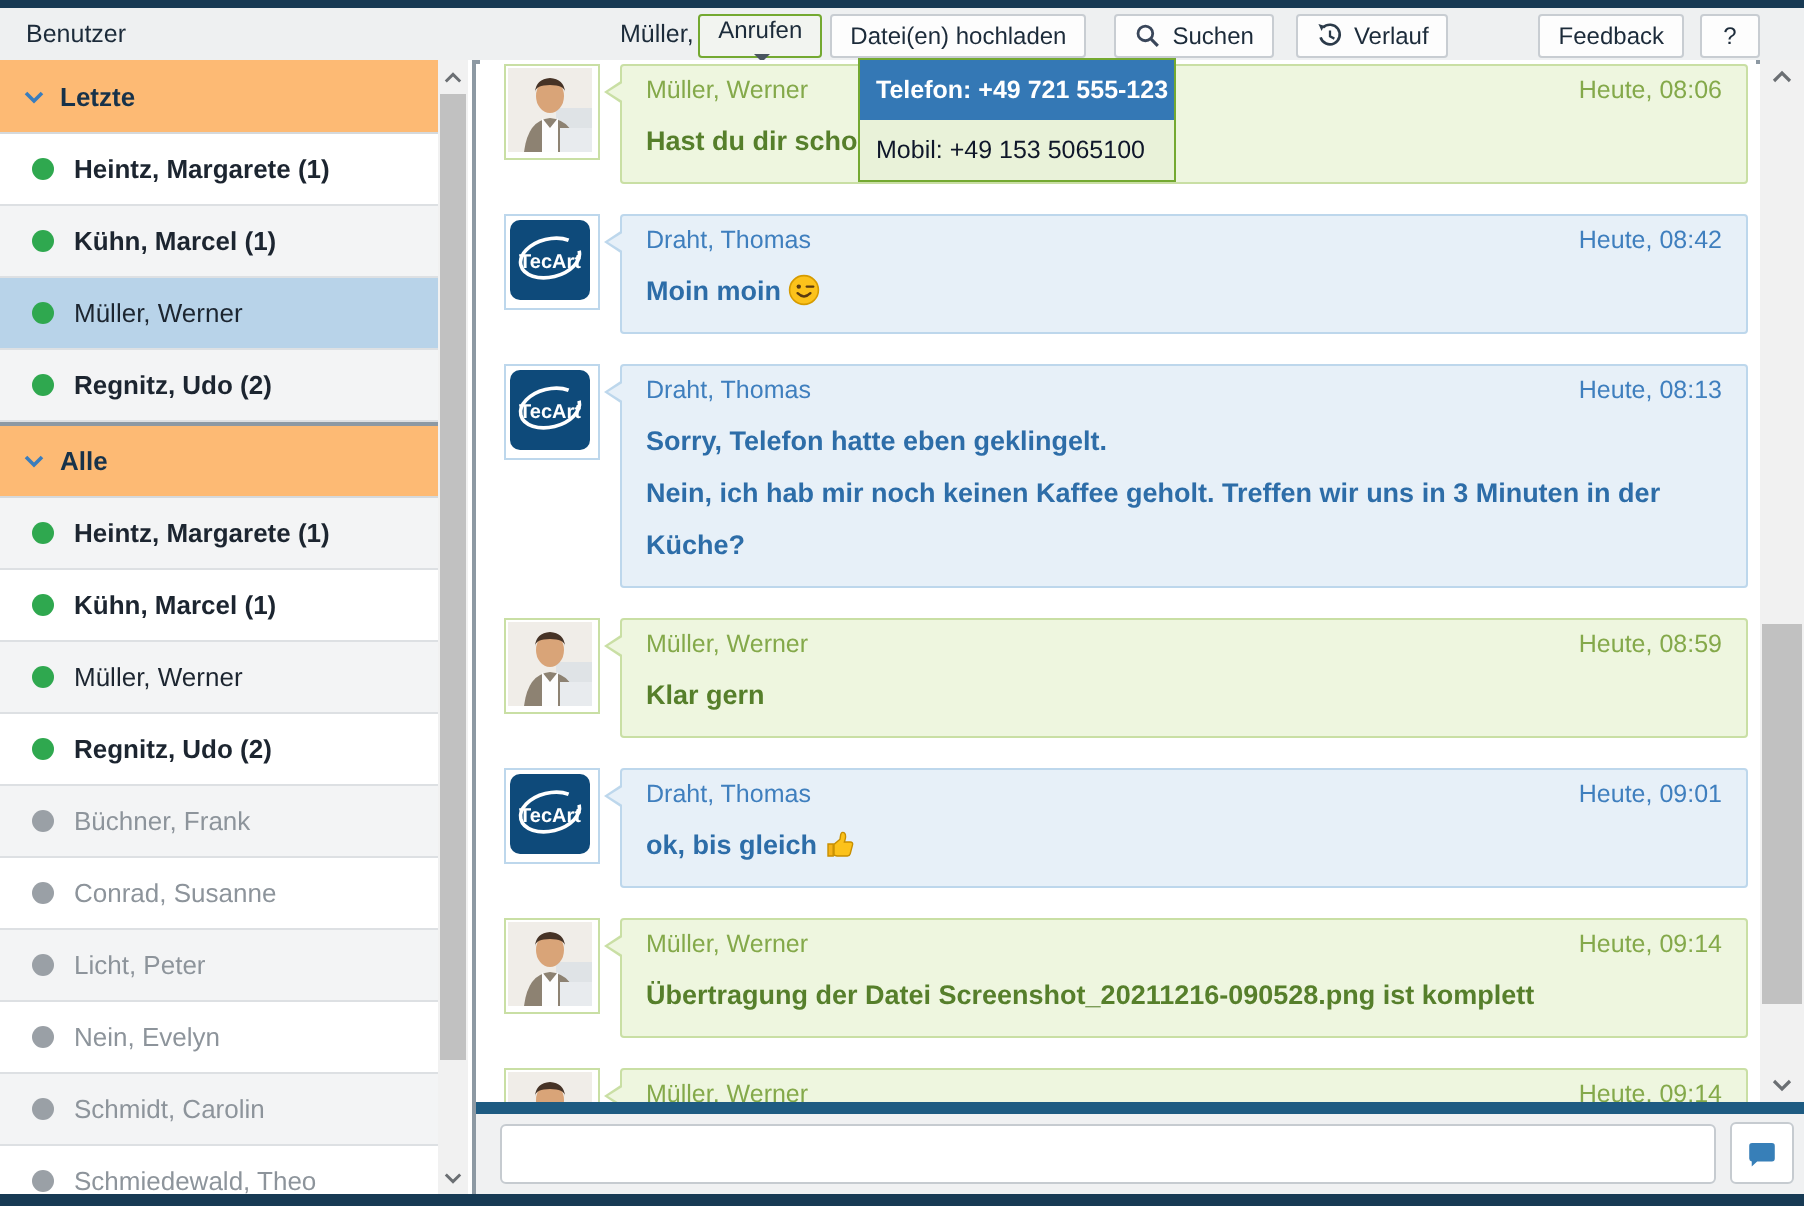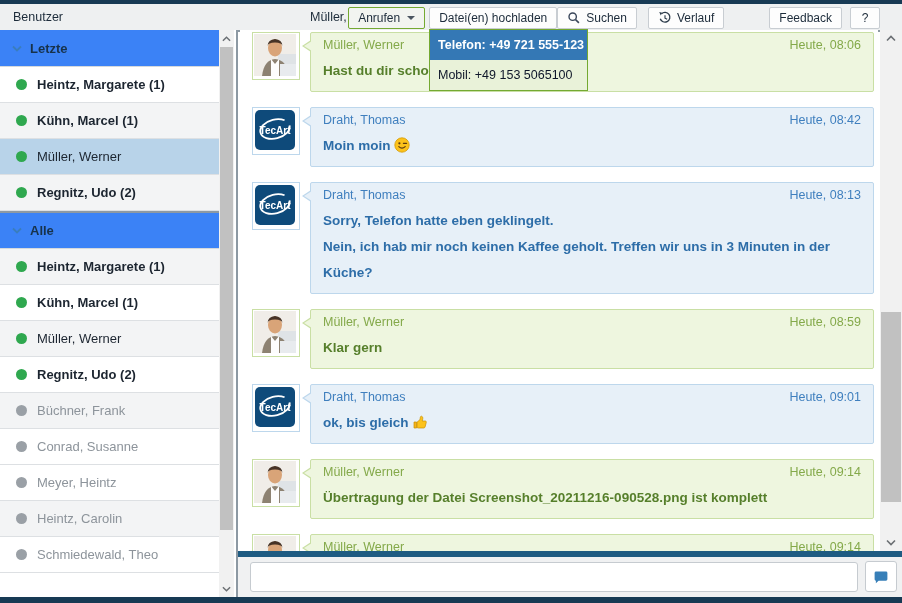--- a/index.html
+++ b/index.html
@@ -13,35 +13,35 @@
   
   .header{position:absolute;left:0;top:4px;width:100%;height:26px;background:#eef0f1;
           border-bottom:2px solid #8d99a3;box-sizing:content-box;}
   .sidebar-title{position:absolute;left:13px;top:6px;font-size:12.5px;color:#1c2b3a;}
   .chat-title{position:absolute;left:310px;top:6px;font-size:12.5px;color:#1c2b3a;}
   .toolbar{position:absolute;right:22px;top:3px;display:flex;align-items:center;}
   .btn{height:22px;display:flex;align-items:center;gap:5px;padding:0 9px;font-size:12px;
        color:#1c2b3a;background:#fdfdfd;border:1px solid #c8cdd2;border-radius:2px;
        font-family:"Liberation Sans",sans-serif;cursor:pointer;white-space:nowrap;}
   .btn svg{flex:0 0 auto;}
-  .btn-call{background:#f2f4f0;border:1px solid var(--accent-green,#74a931);margin-right:4px;}
+  .btn-call{background:#f2f4f0;border:1px solid var(--accent-green,#74a931);margin-right:4px;flex-direction:column;}
   .caret{width:0;height:0;border-left:4px solid transparent;border-right:4px solid transparent;
          border-top:4px solid #4a5560;margin-left:2px;}
-  .mr14{} .mr11{margin-right:11px;} .mr7{margin-right:7px;} .mr8{margin-right:8px;margin-left:38px;}
+  .mr14{margin-right:14px;} .mr11{margin-right:11px;} .mr7{margin-right:7px;} .mr8{margin-right:8px;margin-left:38px;}
   .btn-help{width:30px;justify-content:center;padding:0;}
   
   .dropdown{position:absolute;left:429px;top:29px;width:157px;z-index:30;
             background:#e9f2d9;border:1px solid var(--accent-green,#74a931);}
   .dd-item{height:30px;line-height:30px;padding:0 8px;font-size:12.5px;color:#0f172a;white-space:nowrap;overflow:hidden;}
   .dd-item.selected{background:var(--accent-blue,#3478b5);color:#fff;font-weight:bold;}
   
   .sidebar{position:absolute;left:0;top:30px;width:238px;height:567px;background:#fff;
            border-right:2px solid #8d99a3;box-sizing:border-box;overflow:hidden;}
   .user-list{position:absolute;left:0;top:0;width:221px;height:100%;overflow:hidden;}
-  .section{height:35px;background:#3b82f6;border-top:2px solid #8d99a3;border-bottom:1px solid #d5d9dc;
+  .section{height:35px;background:#fdba74;border-top:2px solid #8d99a3;border-bottom:1px solid #d5d9dc;
            display:flex;align-items:center;}
   .section:first-child{border-top:none;height:36px;}
   .sec-label{font-size:13px;font-weight:bold;color:#17324a;margin-left:8px;}
   .chev{margin-left:12px;display:flex;align-items:center;}
   .row{height:35px;border-bottom:1px solid #dde0e3;display:flex;align-items:center;background:#fff;}
   .row.shaded{background:#f3f4f5;}
   .row.selected{background:var(--selected-row,#b8d3e9);}
   .dot{width:11px;height:11px;border-radius:50%;margin:0 10px 0 16px;flex:0 0 auto;}
   .uname{font-size:13px;color:#1c2530;white-space:nowrap;}
   .uname.bold{font-weight:bold;}
@@ -185,29 +185,33 @@
   <div class="row shaded">
     <span class="dot" style="background: rgb(154, 160, 166);"></span>
     <span class="uname off">Büchner, Frank</span>
   </div>
 
   <div class="row">
     <span class="dot" style="background: rgb(154, 160, 166);"></span>
     <span class="uname off">Conrad, Susanne</span>
   </div>
 
-
-  <div class="row">
-    <span class="dot" style="background: rgb(154, 160, 166);"></span>
-    <span class="uname off">Meyer, Heintz</span>
-  </div>
-
-  <div class="row shaded">
-    <span class="dot" style="background: rgb(154, 160, 166);"></span>
-    <span class="uname off">Heintz, Carolin</span>
+  <div class="row shaded">
+    <span class="dot" style="background: rgb(154, 160, 166);"></span>
+    <span class="uname off">Licht, Peter</span>
+  </div>
+
+  <div class="row">
+    <span class="dot" style="background: rgb(154, 160, 166);"></span>
+    <span class="uname off">Nein, Evelyn</span>
+  </div>
+
+  <div class="row shaded">
+    <span class="dot" style="background: rgb(154, 160, 166);"></span>
+    <span class="uname off">Schmidt, Carolin</span>
   </div>
 
   <div class="row">
     <span class="dot" style="background: rgb(154, 160, 166);"></span>
     <span class="uname off">Schmiedewald, Theo</span>
   </div>
 </div>
     <div class="sbar side-sbar">
       <div class="arrow" style="top:0;">
         <svg width="9" height="6" viewBox="0 0 10 6">

